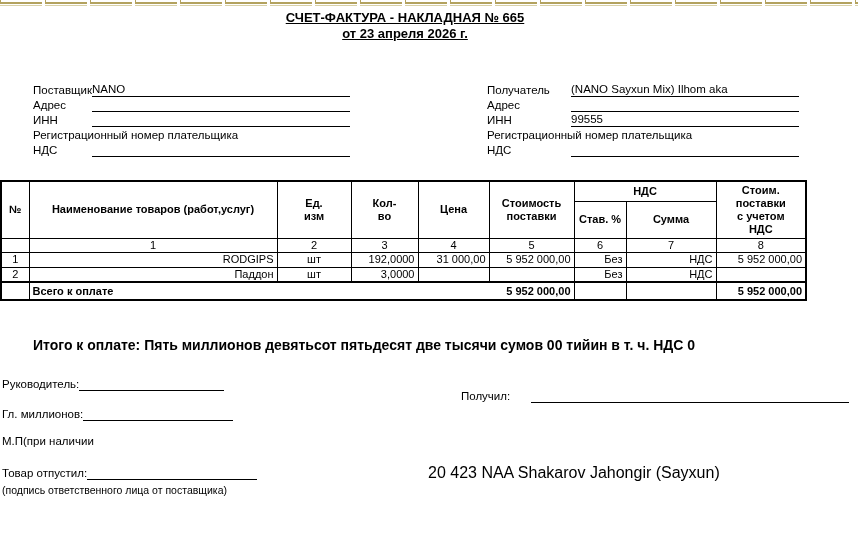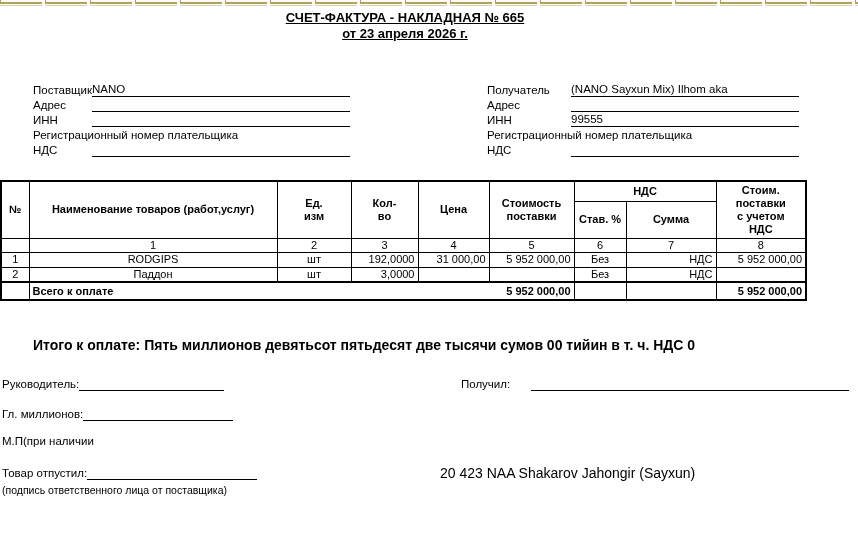--- a/index.html
+++ b/index.html
@@ -20,21 +20,21 @@
   }
   .title-block {
     position:absolute; top:10px; left:0; width:810px; text-align:center;
     font-weight:bold; font-size:13px; line-height:16px;text-decoration:underline;
   }
   
   .party { position:absolute; font-size:11.5px; }
   .party-left  { top:82px; left:33px;  width:318px; }
   .party-right { top:82px; left:487px; width:318px; }
   .party-row { display:flex; height:15px; align-items:flex-end; }
-  .party-label { flex:none; line-height:14px; white-space:nowrap; }
+  .party-label { flex:none; line-height:14px; white-space:nowrap;margin-top:12px; }
   .party-left  .party-label { width:59px; }
   .party-right .party-label { width:84px; }
   .party-label.wide { width:auto; }
   .party-line {
     flex:none; border-bottom:1px solid #000; height:14px; line-height:14px;
     white-space:nowrap; overflow:hidden;
   }
   .party-left  .party-line { width:258px; }
   .party-right .party-line { width:228px; }
   
@@ -45,21 +45,21 @@
     overflow:hidden; font-weight:normal;
   }
   tr.h1 { height:20px; } tr.h2 { height:37px; }
   tr.h1 th, tr.h2 th {
     font-weight:bold; text-align:center; vertical-align:middle; white-space:pre-line;
   }
   tr.nrow { height:14px; } tr.nrow td { text-align:center; }
   tr.drow { height:15px; }
   tr.trow { height:18px; }
   tr.trow td { border-top:2px solid #000; font-weight:bold; }
-  .al { text-align:center; } .ar { text-align:right; } .ac { text-align:center; }
+  .al { text-align:right; } .ar { text-align:right; } .ac { text-align:center; }
   .total-label-cell { display:flex; justify-content:space-between; }
   
   .summary {
     position:absolute; top:337px; left:33px; font-weight:bold; font-size:14px; white-space:nowrap;
   }
   
   .sig { position:absolute; font-size:11.5px; line-height:14px; white-space:nowrap; }
   .sig-line { display:inline-block; border-bottom:1px solid #000; height:13px; vertical-align:bottom; }
   .note { font-size:10.5px; }
   .clip { overflow:hidden; }
@@ -217,15 +217,15 @@
   <div class="sig clip" style="top:434px; left:2px; width:95px;">М.П(при наличии</div>
   <div class="sig" style="top:466px; left:2px;">
     <span>Товар  отпустил:</span><span class="sig-line" style="width:170px;"></span>
   </div>
   <div class="sig note" style="top:483px; left:2px;">(подпись ответственного лица от поставщика)</div>
 
   <div class="sig recv-row" style="top:377px; left:417px;">
     <span class="party-label">Получил:</span>
       <span class="sig-line"></span>
   </div>
-  <div class="sig" style="top:466px; left:440px; font-size:14px;">20 423 NAA Shakarov Jahongir (Sayxun)</div>
+  <div class="sig" style="top:466px; left:428px; font-size:16px;">20 423 NAA Shakarov Jahongir (Sayxun)</div>
 
 </div>
 
 </body></html>

